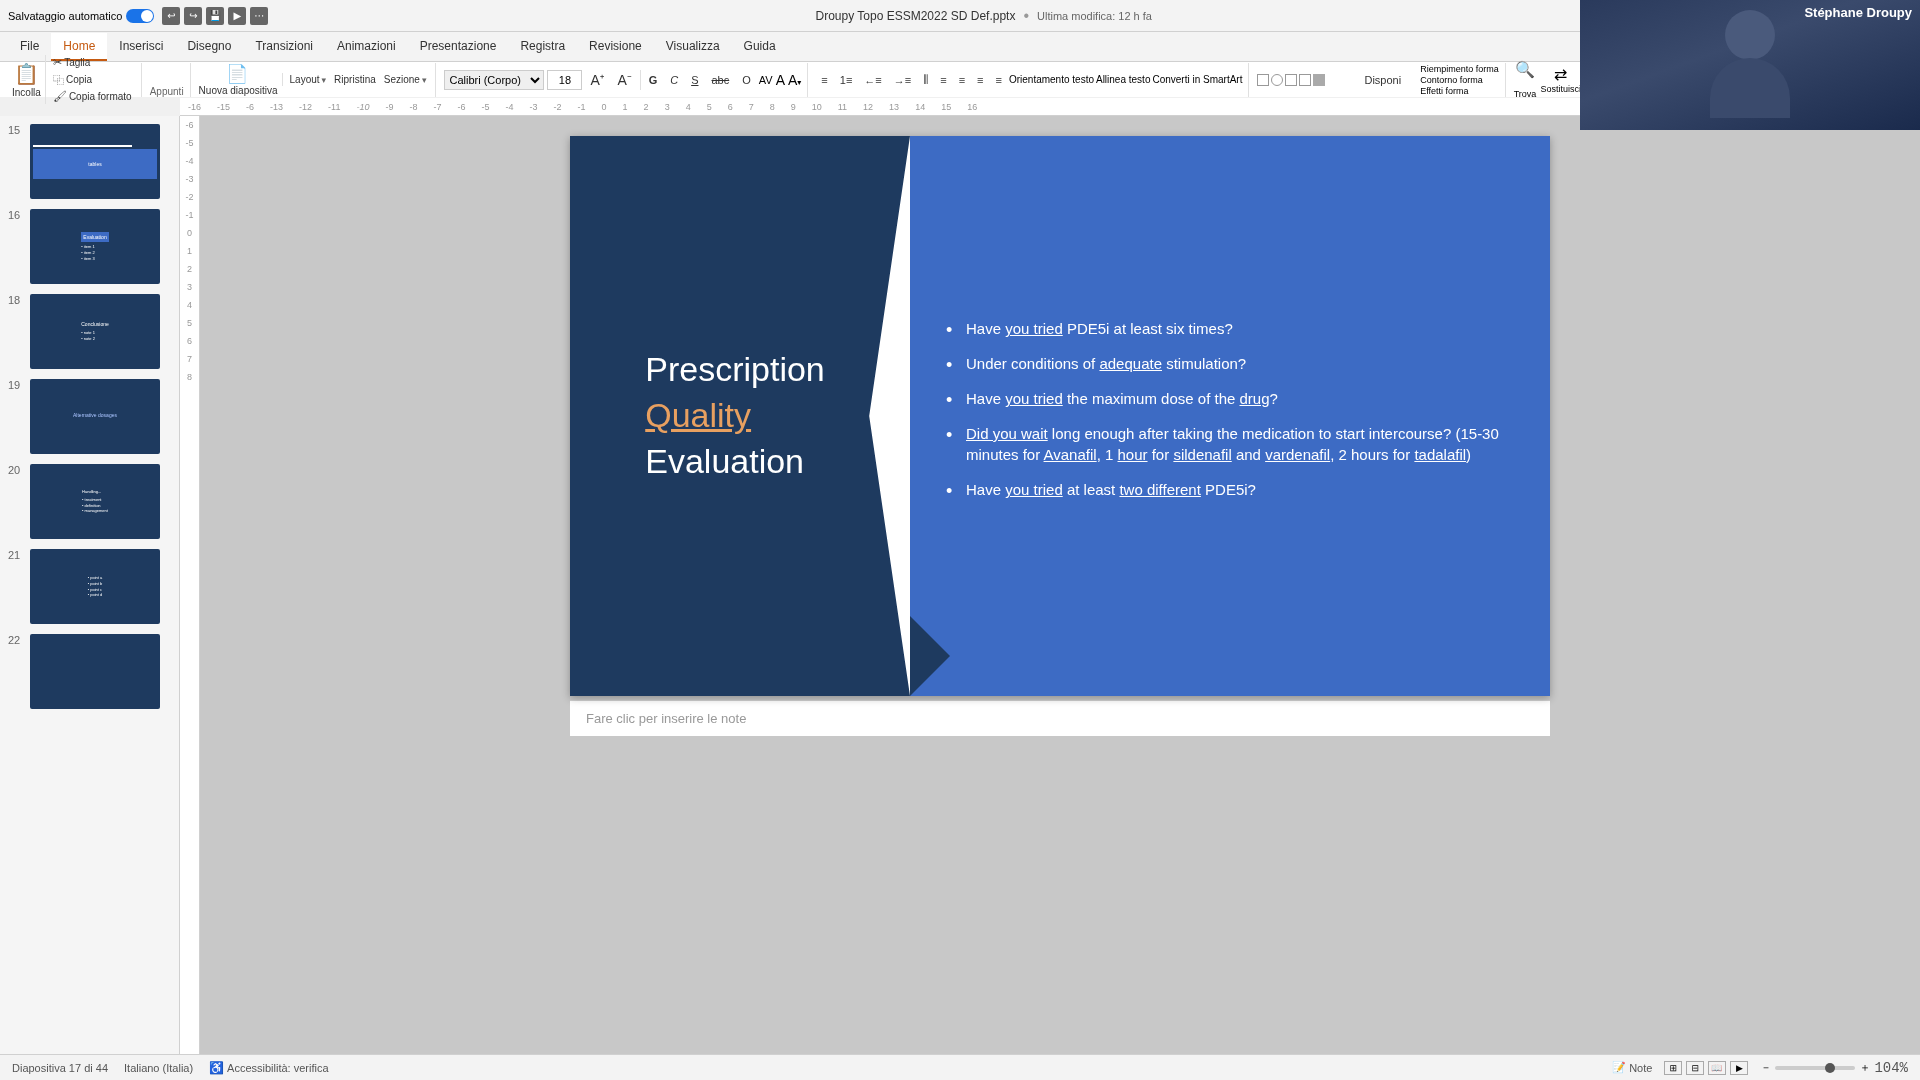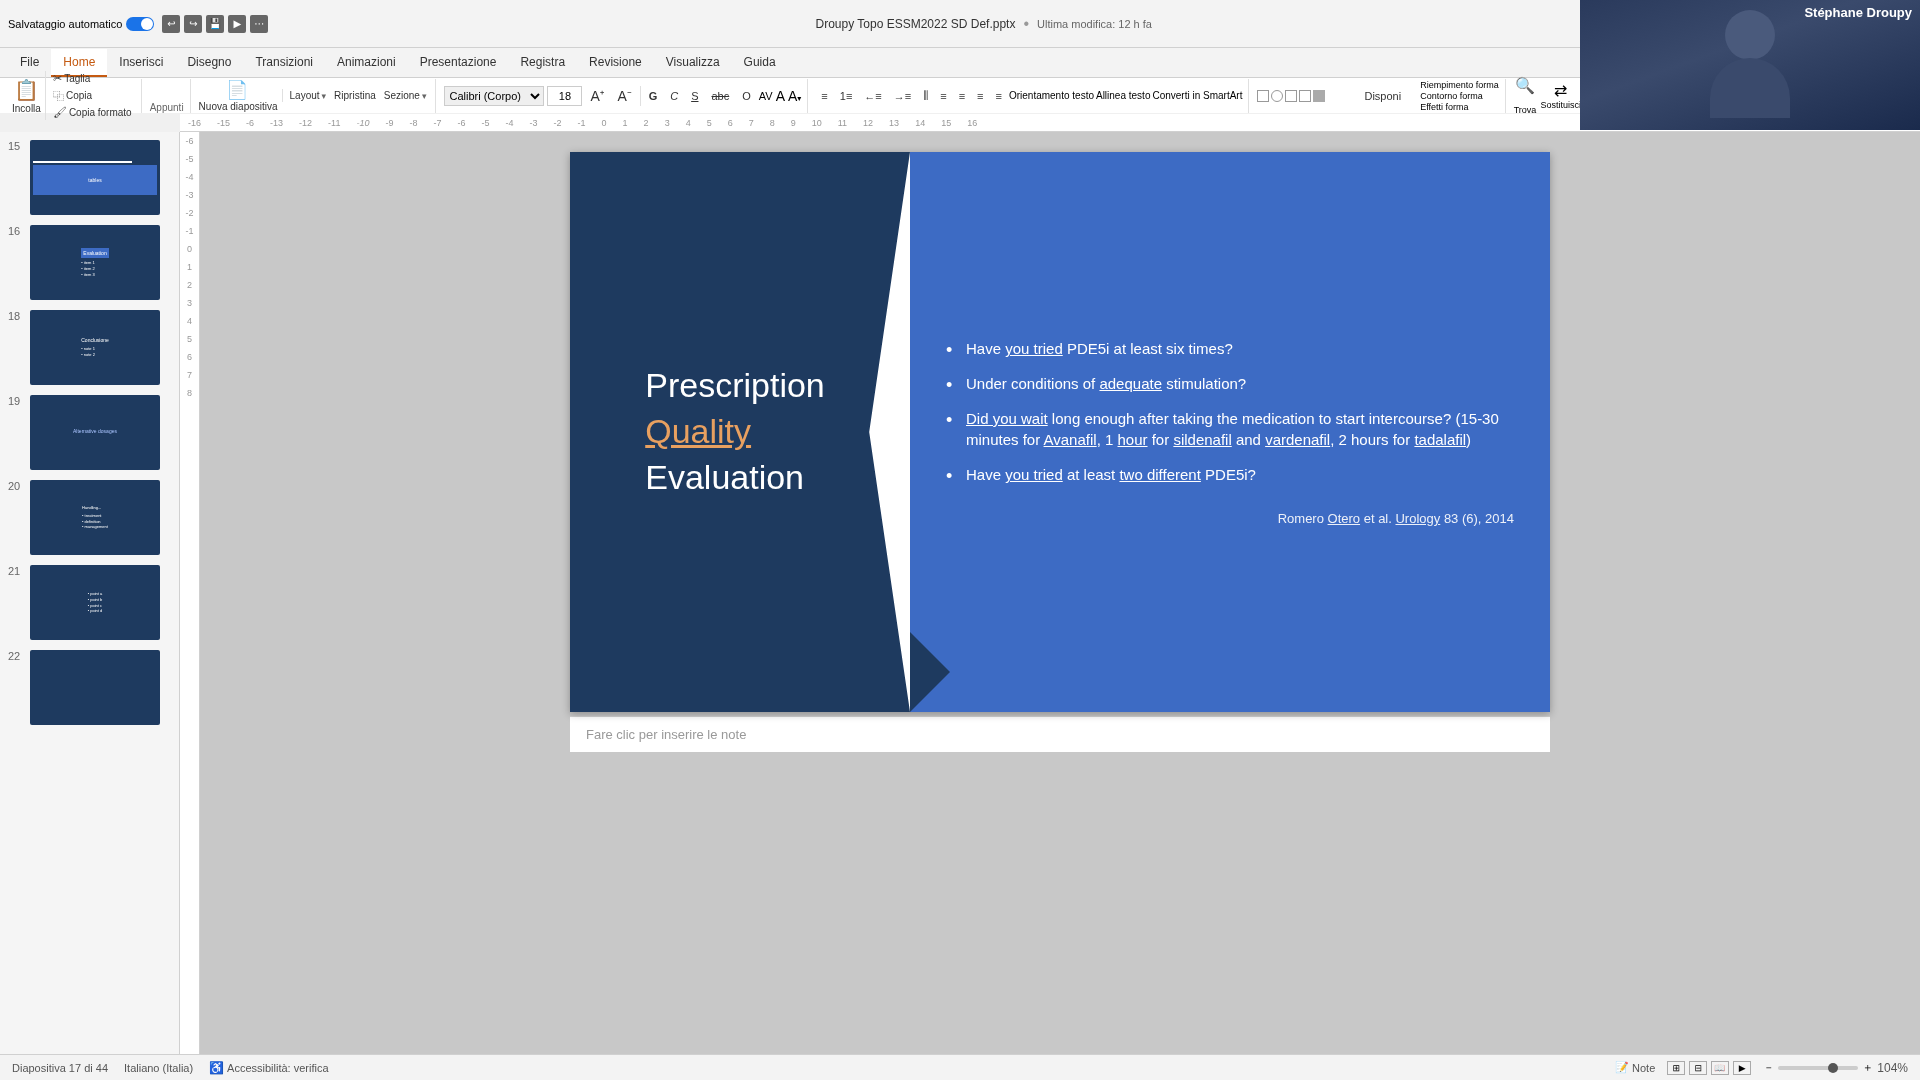--- a/index.html
+++ b/index.html
@@ -35,21 +35,21 @@
     .content-row { display: flex; flex: 1; overflow: hidden; }
     .dropdown-arrow { font-size: 9px; color: #666; }
     .format-btn { font-size: 11px; padding: 2px 5px; border: none; background: transparent; cursor: pointer; color: #333; border-radius: 2px; }
     .format-bold { font-weight: bold; }
     .format-italic { font-style: italic; }
     .format-underline { text-decoration: underline; }
     .font-size-input { width: 35px; height: 20px; border: 1px solid #ccc; font-size: 11px; text-align: center; }
     .font-select { width: 100px; height: 20px; border: 1px solid #ccc; font-size: 11px; }
 
     
-    .top-bar { display: flex; align-items: center; height: 48px; background: #f3f3f3; padding: 0 8px; gap: 8px; border-bottom: 1px solid #d0d0d0; }
+    .top-bar { display: flex; align-items: center; height: 32px; background: #f3f3f3; padding: 0 8px; gap: 8px; border-bottom: 1px solid #d0d0d0; }
     .title-section { flex: 1; display: flex; align-items: center; justify-content: center; gap: 8px; }
     .doc-title { font-size: 12px; color: #333; }
     .doc-meta { font-size: 11px; color: #666; }
 
     .group-container { display: flex; flex-direction: column; align-items: center; height: 100%; padding: 2px 6px; border-right: 1px solid #e0e0e0; }
     .small-btn-row { display: flex; align-items: center; gap: 2px; cursor: pointer; padding: 1px 3px; border-radius: 2px; font-size: 11px; color: #333; }
 
     .webcam-overlay { position: fixed; top: 0; right: 0; width: 340px; height: 130px; z-index: 1000; background: #1a1a2e; display: flex; align-items: flex-end; justify-content: flex-end; padding: 6px; overflow: hidden; }
     .webcam-person { width: 100%; height: 100%; background: linear-gradient(to bottom, #2a3a5c, #1a2a4c); display: flex; flex-direction: column; align-items: flex-end; justify-content: flex-end; }
 
@@ -364,24 +364,24 @@
           <span style="display:block;">Prescription</span>
           <span style="display:block;color:#e8a060;text-decoration:underline;text-decoration-color:#e8a060;">Quality</span>
           <span style="display:block;">Evaluation</span>
         </div>
       </div>
 
       <div style="flex:1;background:#3d6bc4;padding:28px 36px;display:flex;flex-direction:column;justify-content:center;position:relative;">
         <ul class="bullet-list">
           <li>Have <u>you tried</u> PDE5i at least six times?</li>
           <li>Under conditions of <u>adequate</u> stimulation?</li>
+          <li>Have <u>you tried</u> the maximum dose of the <u>drug</u>?</li>
           <li><u>Did you wait</u> long enough after taking the medication to start intercourse? (15-30 minutes for <u>Avanafil</u>, 1 <u>hour</u> for <u>sildenafil</u> and <u>vardenafil</u>, 2 hours for <u>tadalafil</u>)</li>
           <li>Have <u>you tried</u> at least <u>two different</u> PDE5i?</li>
         </ul>
-        <div class="citation">Romero <u>Otero</u> et al. <u>Urology</u> 83 (6), 2014</div>
 
         <div style="position:absolute;bottom:0;left:0;width:40px;height:80px;background:#1e3a5f;clip-path:polygon(0 0,100% 50%,0 100%);"></div>
       </div>
     </div>
 
     <div style="width:980px;background:white;border-top:1px solid #d0d0d0;margin-top:4px;padding:8px 16px;min-height:36px;">
       <span style="color:#999;font-size:13px;">Fare clic per inserire le note</span>
     </div>
   </div>
 </div>
@@ -405,16 +405,16 @@
       <div style="width:18px;height:14px;border:1px solid #aaa;display:flex;align-items:center;justify-content:center;font-size:9px;cursor:pointer;">⊟</div>
       <div style="width:18px;height:14px;border:1px solid #aaa;display:flex;align-items:center;justify-content:center;font-size:9px;cursor:pointer;">📖</div>
       <div style="width:18px;height:14px;border:1px solid #aaa;display:flex;align-items:center;justify-content:center;font-size:9px;cursor:pointer;">▶</div>
     </div>
     <div style="display:flex;align-items:center;gap:4px;">
       <span style="font-size:11px;">－</span>
       <div style="width:80px;height:4px;background:#ccc;border-radius:2px;position:relative;">
         <div style="width:10px;height:10px;background:#555;border-radius:50%;position:absolute;top:-3px;left:62%;"></div>
       </div>
       <span style="font-size:11px;">＋</span>
-      <span style="font-size:12px;color:#555;">104%</span>
+      <span style="font-size:14px;color:#555;font-family:Liberation Mono, monospace;">104%</span>
     </div>
   </div>
 </div>
 
 </body></html>

